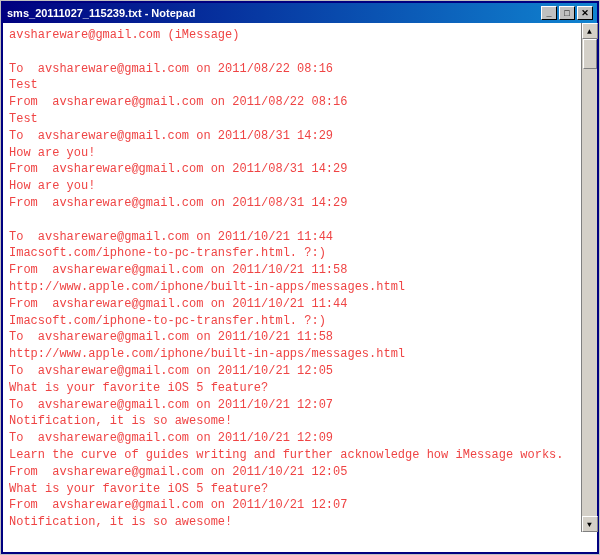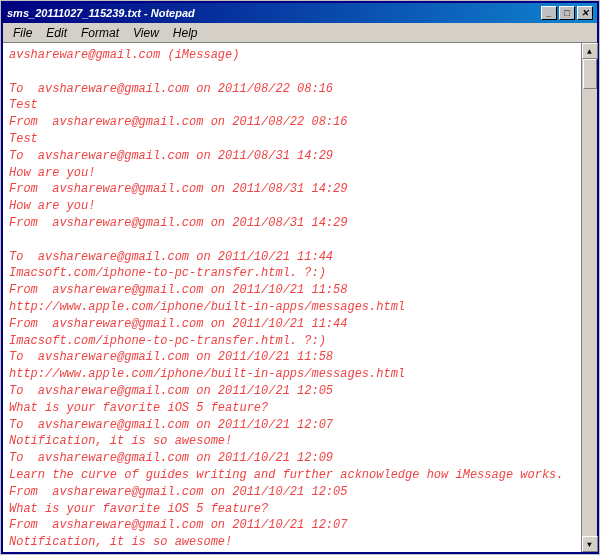--- a/index.html
+++ b/index.html
@@ -1,19 +1,18 @@
 <!DOCTYPE html>
 <html><head>
   <meta charset="utf-8">
   <style>
     * {
       margin: 0;
       padding: 0;
       box-sizing: border-box;
-      font-style: italic;
     }
 
     body {
       width: 600px;
       height: 555px;
       background: #c0c0c0;
       font-family: 'Courier New', Courier, monospace;
       font-size: 12px;
       overflow: hidden;
     }
@@ -152,27 +151,20 @@
 <div class="window">
   <div class="title-bar">
     <span class="title-bar-text">sms_20111027_115239.txt - Notepad</span>
     <div class="title-bar-controls">
       <div class="title-btn">_</div>
       <div class="title-btn">□</div>
       <div class="title-btn">✕</div>
     </div>
   </div>
 
-  <div class="menu-bar">
-    <span class="menu-item">File</span>
-    <span class="menu-item">Edit</span>
-    <span class="menu-item">Format</span>
-    <span class="menu-item">View</span>
-    <span class="menu-item">Help</span>
-  </div>
 
   <div class="content-area">
     <div class="text-area">avshareware@gmail.com (iMessage)
 
 To  avshareware@gmail.com on 2011/08/22 08:16
 Test
 From  avshareware@gmail.com on 2011/08/22 08:16
 Test
 To  avshareware@gmail.com on 2011/08/31 14:29
 How are you!

